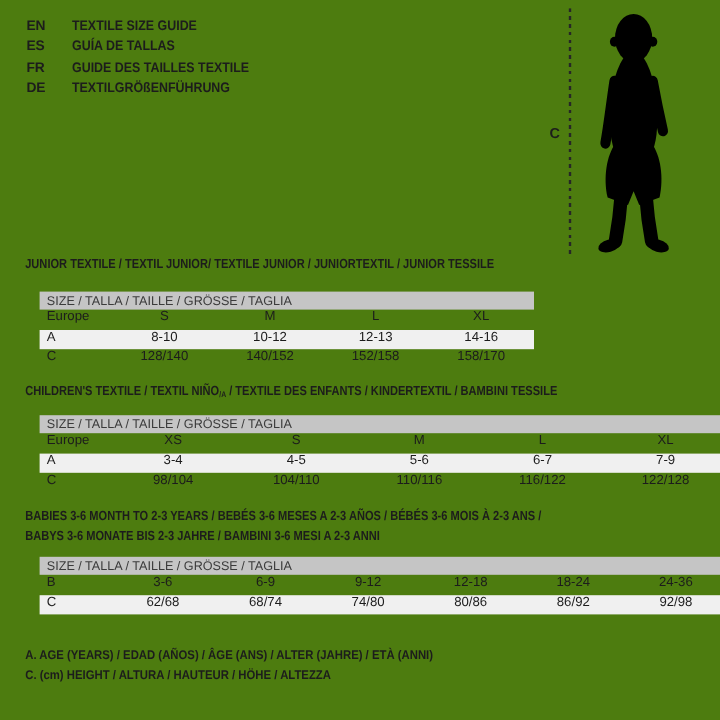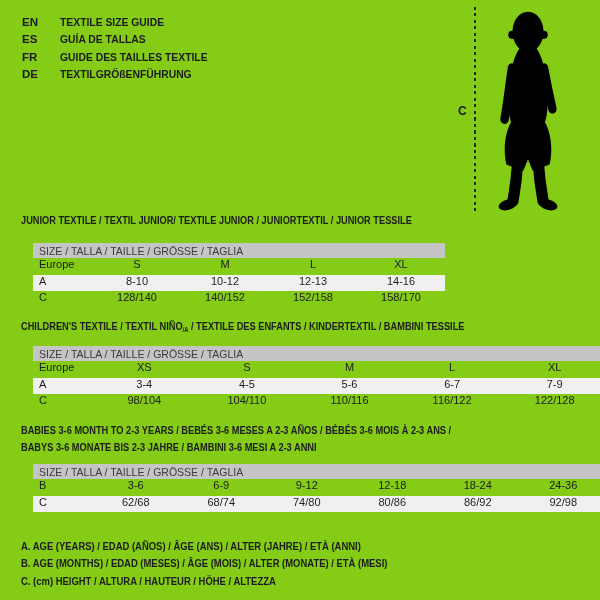--- a/index.html
+++ b/index.html
@@ -1,17 +1,17 @@
 <!DOCTYPE html>
 <html><head>
 <meta charset="utf-8">
 <style>
   html,body{margin:0;padding:0;background:#ffffff;}
   #page{
-    position:relative;width:600px;height:600px;background:#84cc16;overflow:hidden;
+    position:relative;width:600px;height:600px;background:#4d7c0f;overflow:hidden;
     font-family:"Liberation Sans","DejaVu Sans",sans-serif;color:#1c1c1c;
   }
   
   .cond{display:inline-block;transform:scaleX(0.84);transform-origin:0 50%;white-space:nowrap;}
   .cond90{display:inline-block;transform:scaleX(0.90);transform-origin:0 50%;white-space:nowrap;}
 
   
   .lang-list{position:absolute;left:22px;top:13px;}
   .lang-row{display:flex;height:17.5px;align-items:center;font-weight:bold;font-size:11.5px;}
   .lang-code{width:38px;flex:0 0 38px;}
@@ -176,20 +176,17 @@
       <div class="cell val">86/92</div>
       <div class="cell val">92/98</div>
     </div>
   </div>
 
   <div class="footnotes">
     <div class="footnote">
       <span class="cond90">A. AGE (YEARS) / EDAD (AÑOS) / ÂGE (ANS) / ALTER (JAHRE) / ETÀ (ANNI)</span>
     </div>
     <div class="footnote">
-      <span class="cond90">B. AGE (MONTHS) / EDAD (MESES) / ÂGE (MOIS) / ALTER (MONATE) / ETÀ (MESI)</span>
-    </div>
-    <div class="footnote">
       <span class="cond90">C. (cm) HEIGHT / ALTURA / HAUTEUR / HÖHE / ALTEZZA</span>
     </div>
   </div>
 
 </div>
 
 </body></html>

